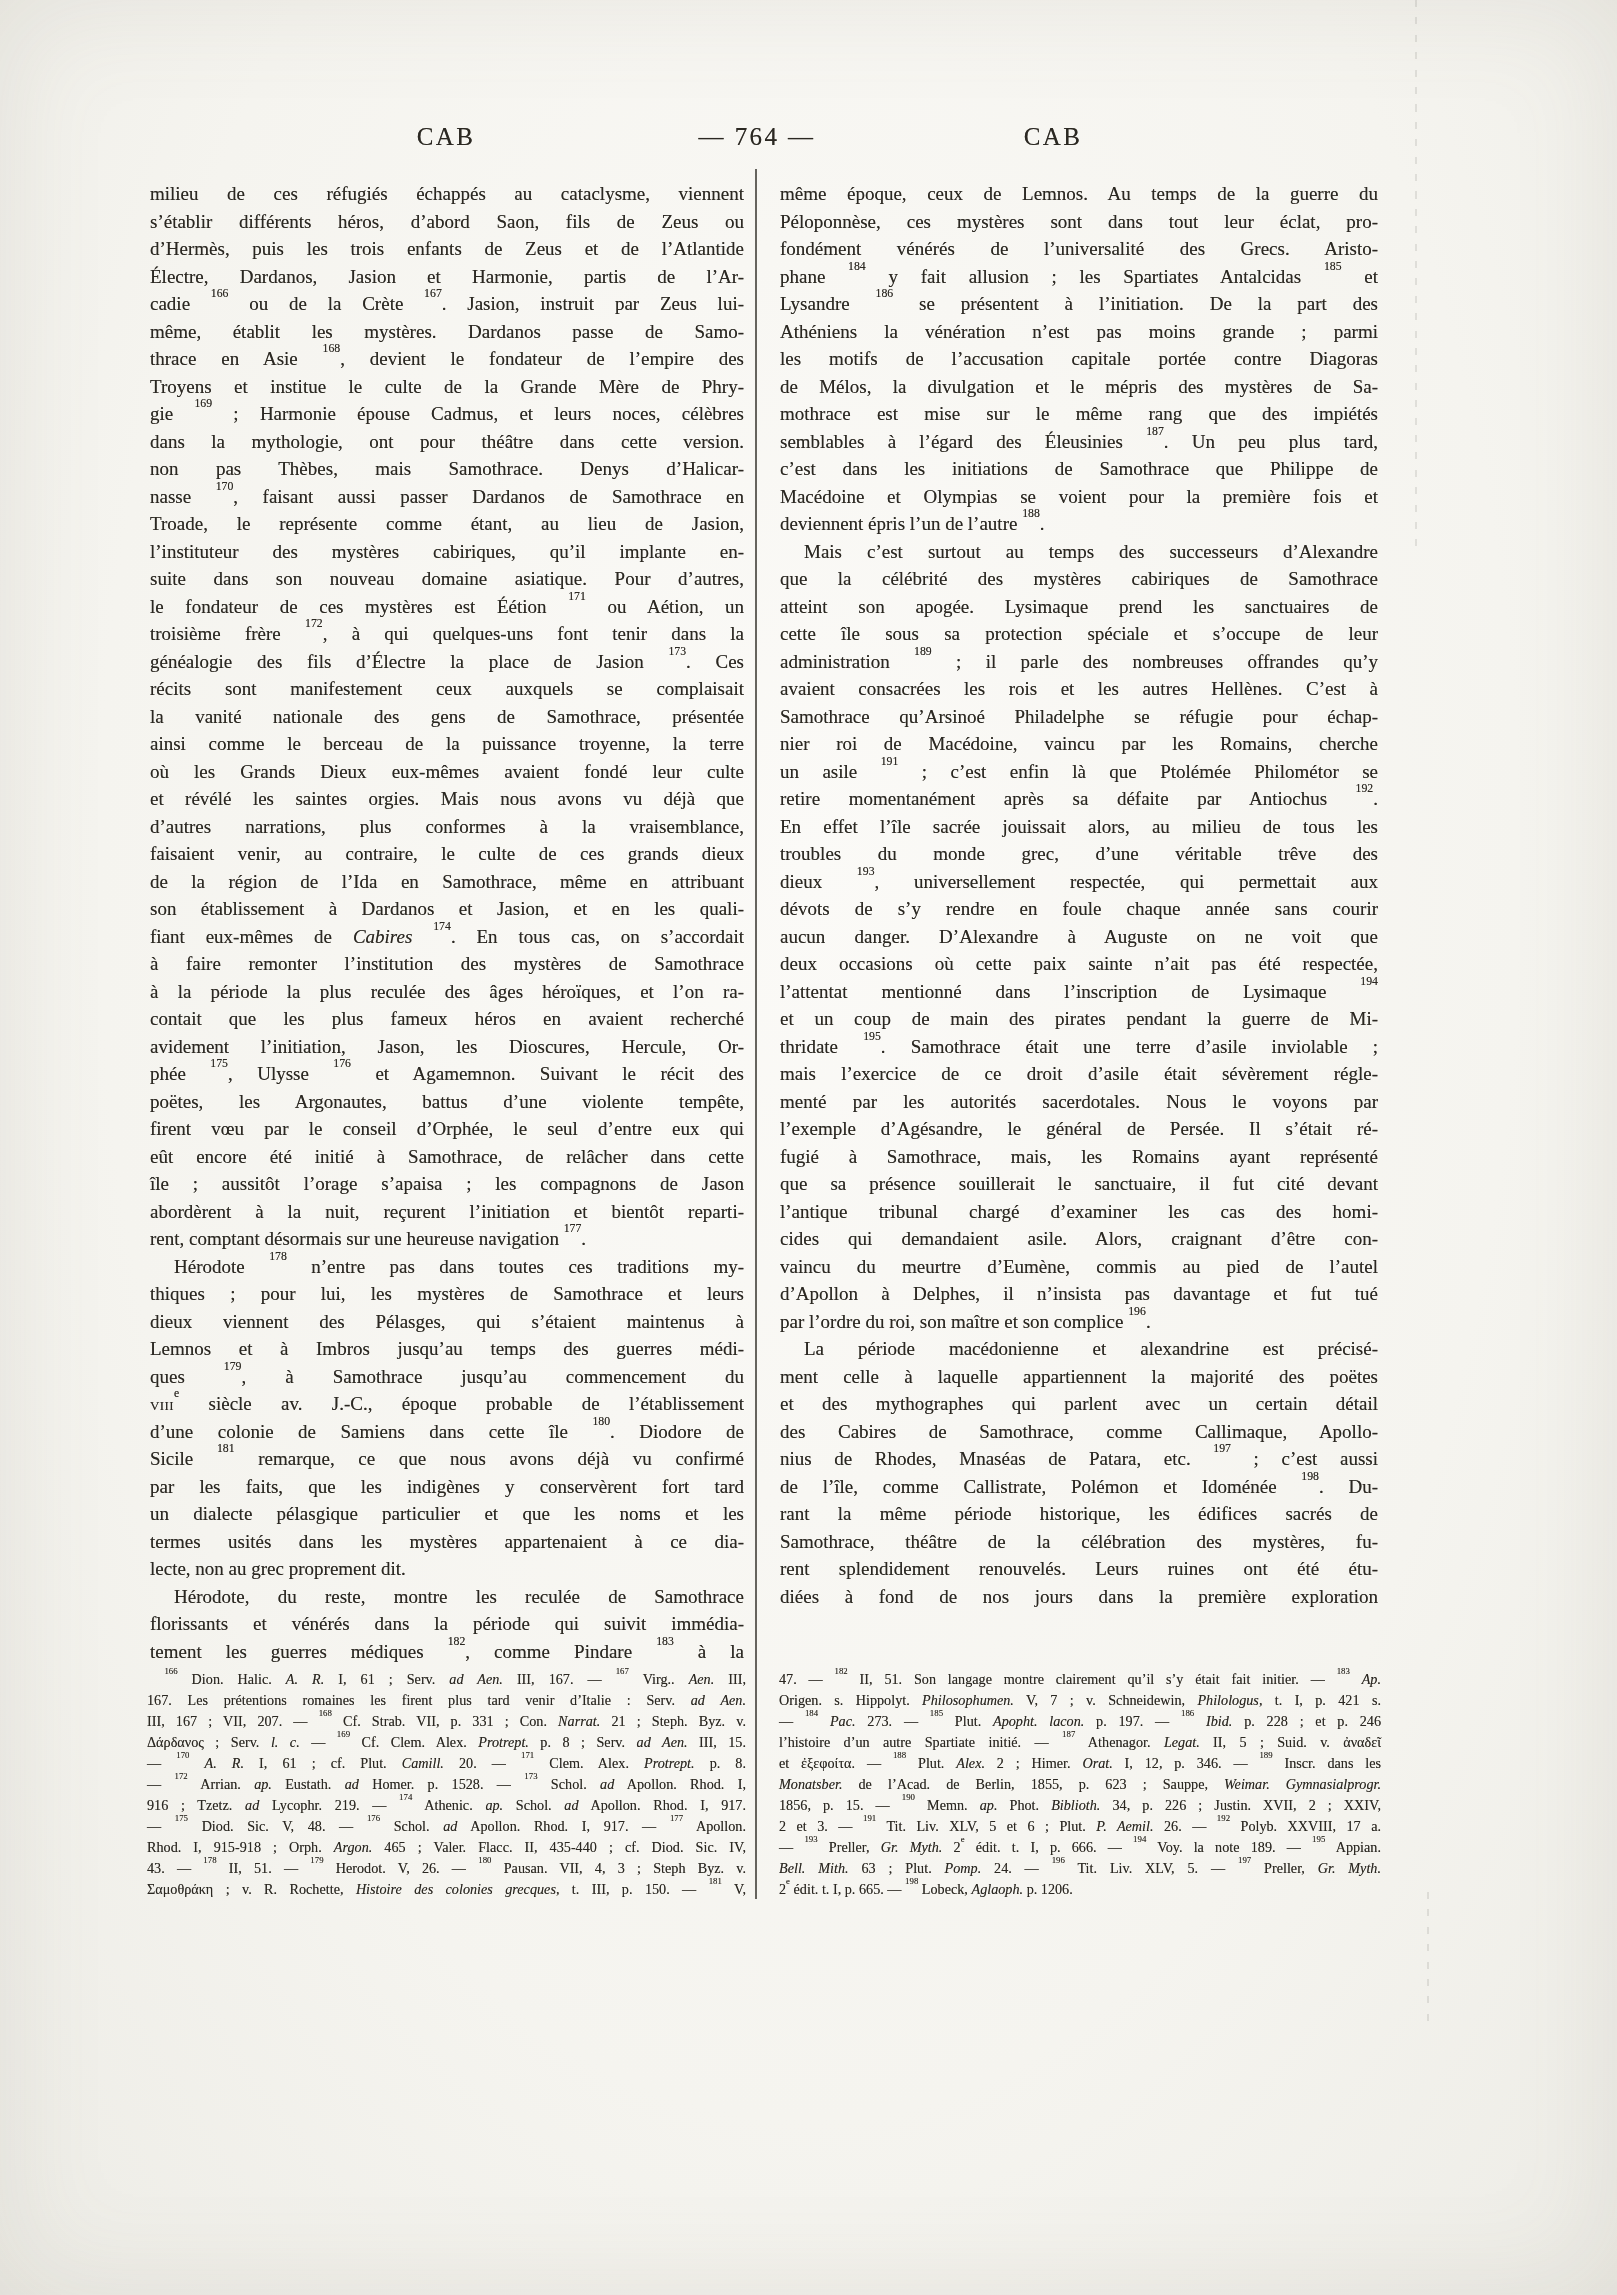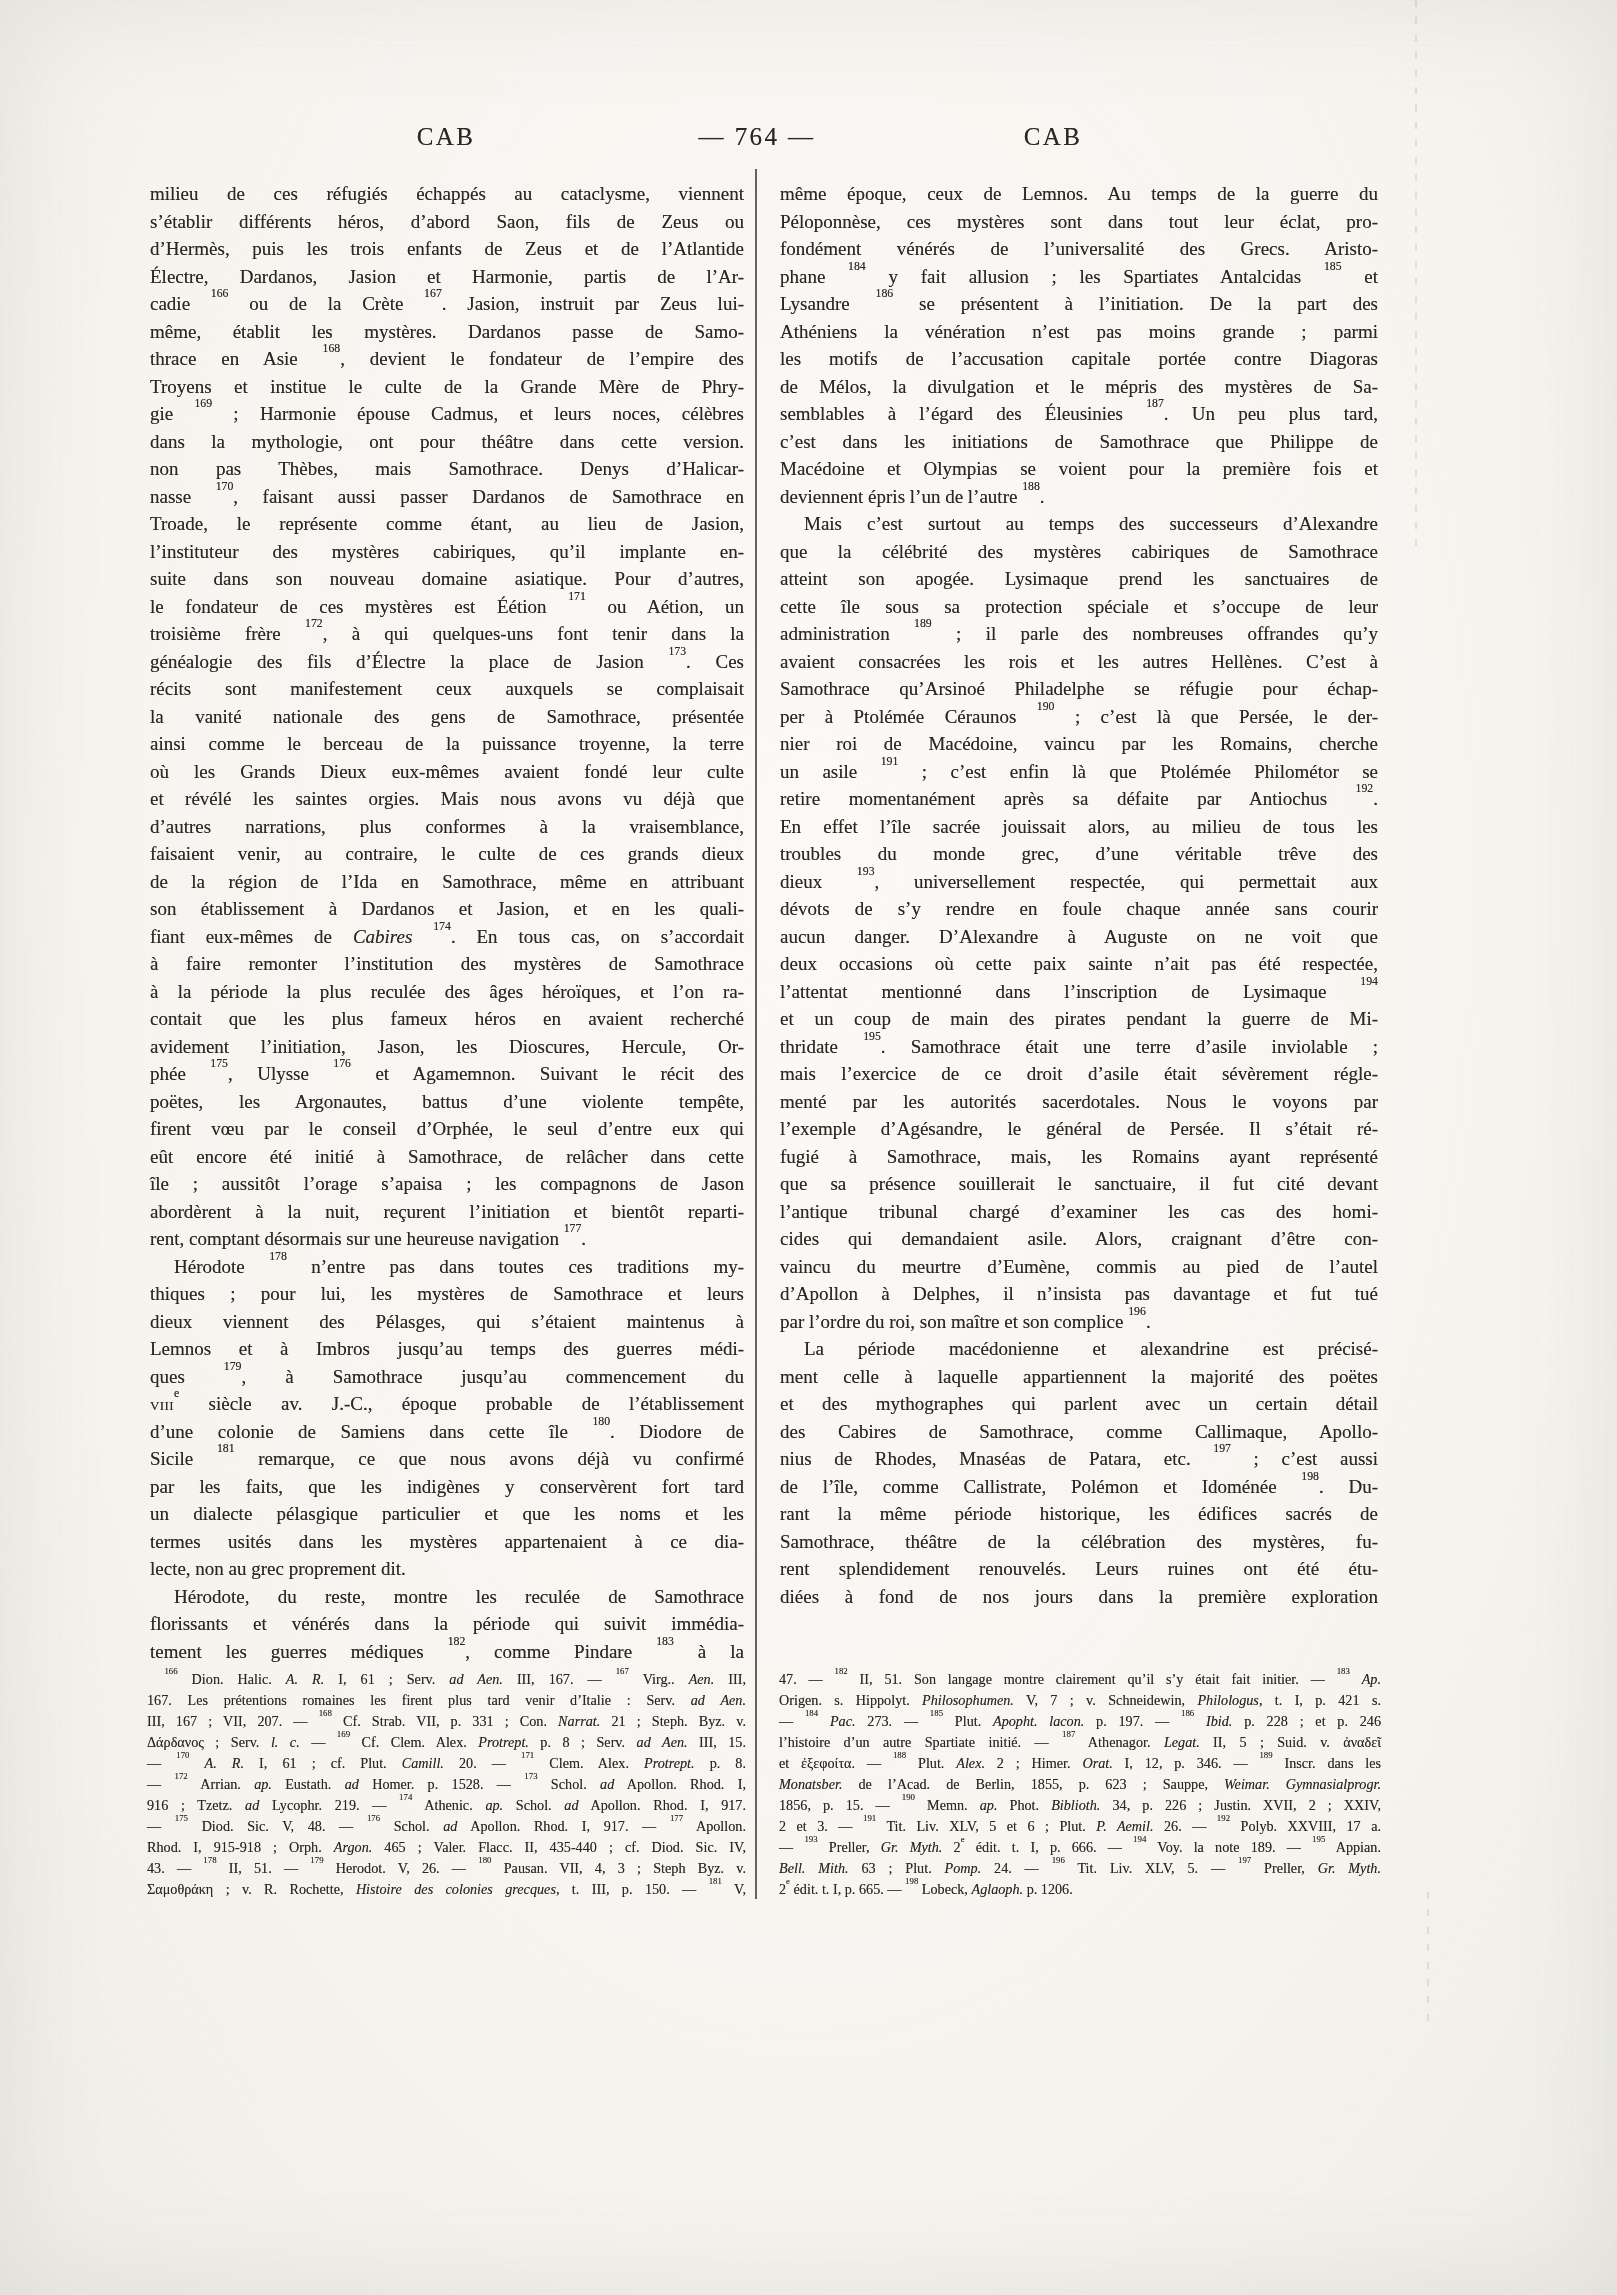--- a/index.html
+++ b/index.html
@@ -128,32 +128,32 @@
     </div>
   <div id="right-col" class="colmain">
       <div class="line">même époque, ceux de Lemnos. Au temps de la guerre du</div>
       <div class="line">Péloponnèse, ces mystères sont dans tout leur éclat, pro-</div>
       <div class="line">fondément vénérés de l’universalité des Grecs. Aristo-</div>
       <div class="line">phane <sup>184</sup> y fait allusion ; les Spartiates Antalcidas <sup>185</sup> et</div>
       <div class="line">Lysandre <sup>186</sup> se présentent à l’initiation. De la part des</div>
       <div class="line">Athéniens la vénération n’est pas moins grande ; parmi</div>
       <div class="line">les motifs de l’accusation capitale portée contre Diagoras</div>
       <div class="line">de Mélos, la divulgation et le mépris des mystères de Sa-</div>
+      <div class="line">mothrace est mise sur le même rang que des impiétés</div>
       <div class="line">semblables à l’égard des Éleusinies <sup>187</sup>. Un peu plus tard,</div>
       <div class="line">c’est dans les initiations de Samothrace que Philippe de</div>
       <div class="line">Macédoine et Olympias se voient pour la première fois et</div>
       <div class="line pend">deviennent épris l’un de l’autre <sup>188</sup>.</div>
       <div class="line pstart">Mais c’est surtout au temps des successeurs d’Alexandre</div>
       <div class="line">que la célébrité des mystères cabiriques de Samothrace</div>
       <div class="line">atteint son apogée. Lysimaque prend les sanctuaires de</div>
       <div class="line">cette île sous sa protection spéciale et s’occupe de leur</div>
       <div class="line">administration <sup>189</sup> ; il parle des nombreuses offrandes qu’y</div>
       <div class="line">avaient consacrées les rois et les autres Hellènes. C’est à</div>
       <div class="line">Samothrace qu’Arsinoé Philadelphe se réfugie pour échap-</div>
-      <div class="line">per à Ptolémée Céraunos <sup>190</sup> ; c’est là que Persée, le der-</div>
       <div class="line">nier roi de Macédoine, vaincu par les Romains, cherche</div>
       <div class="line">un asile <sup>191</sup> ; c’est enfin là que Ptolémée Philométor se</div>
       <div class="line">retire momentanément après sa défaite par Antiochus <sup>192</sup>.</div>
       <div class="line">En effet l’île sacrée jouissait alors, au milieu de tous les</div>
       <div class="line">troubles du monde grec, d’une véritable trêve des</div>
       <div class="line">dieux <sup>193</sup>, universellement respectée, qui permettait aux</div>
       <div class="line">dévots de s’y rendre en foule chaque année sans courir</div>
       <div class="line">aucun danger. D’Alexandre à Auguste on ne voit que</div>
       <div class="line">deux occasions où cette paix sainte n’ait pas été respectée,</div>
       <div class="line">l’attentat mentionné dans l’inscription de Lysimaque <sup>194</sup></div>

